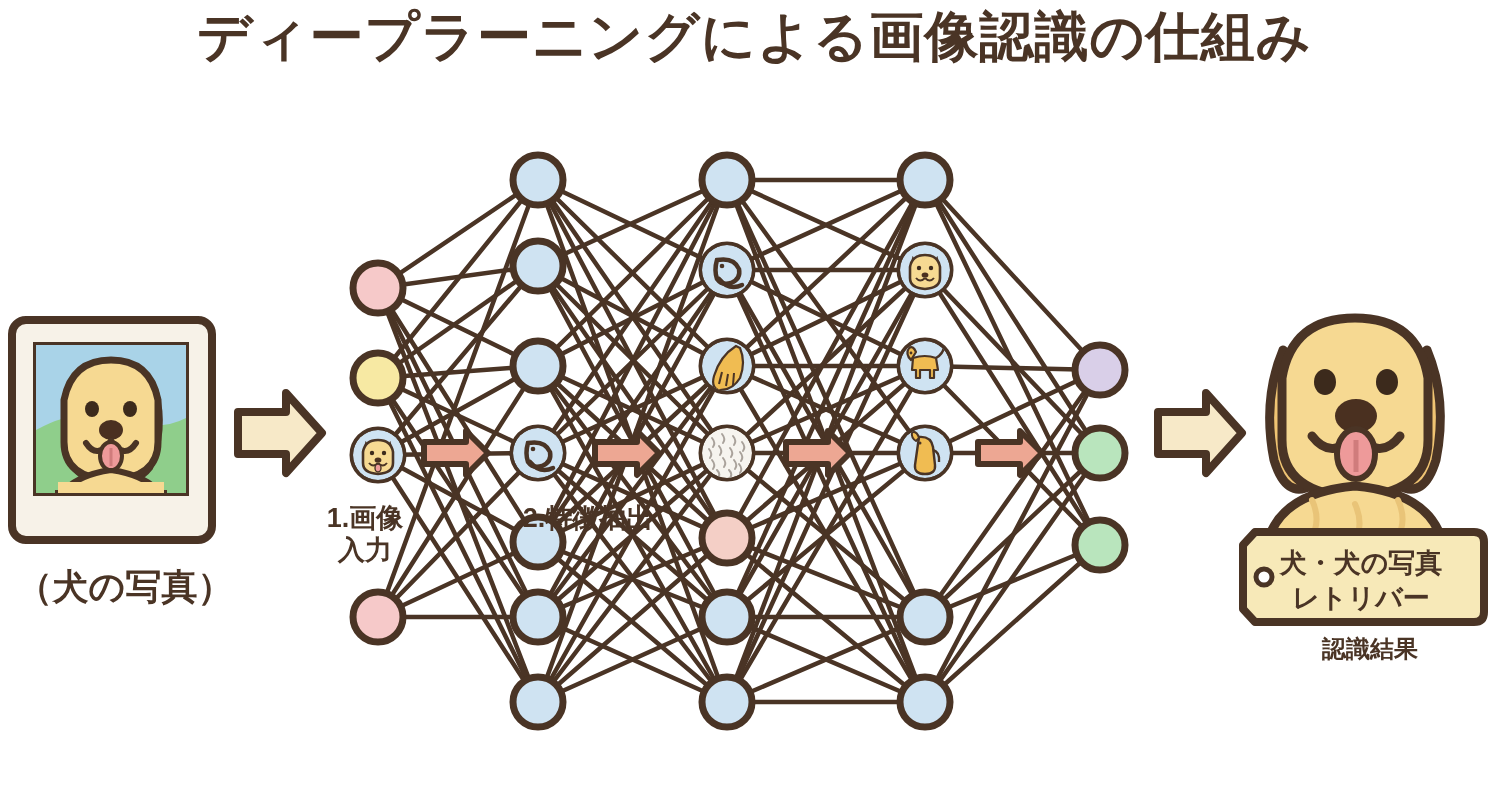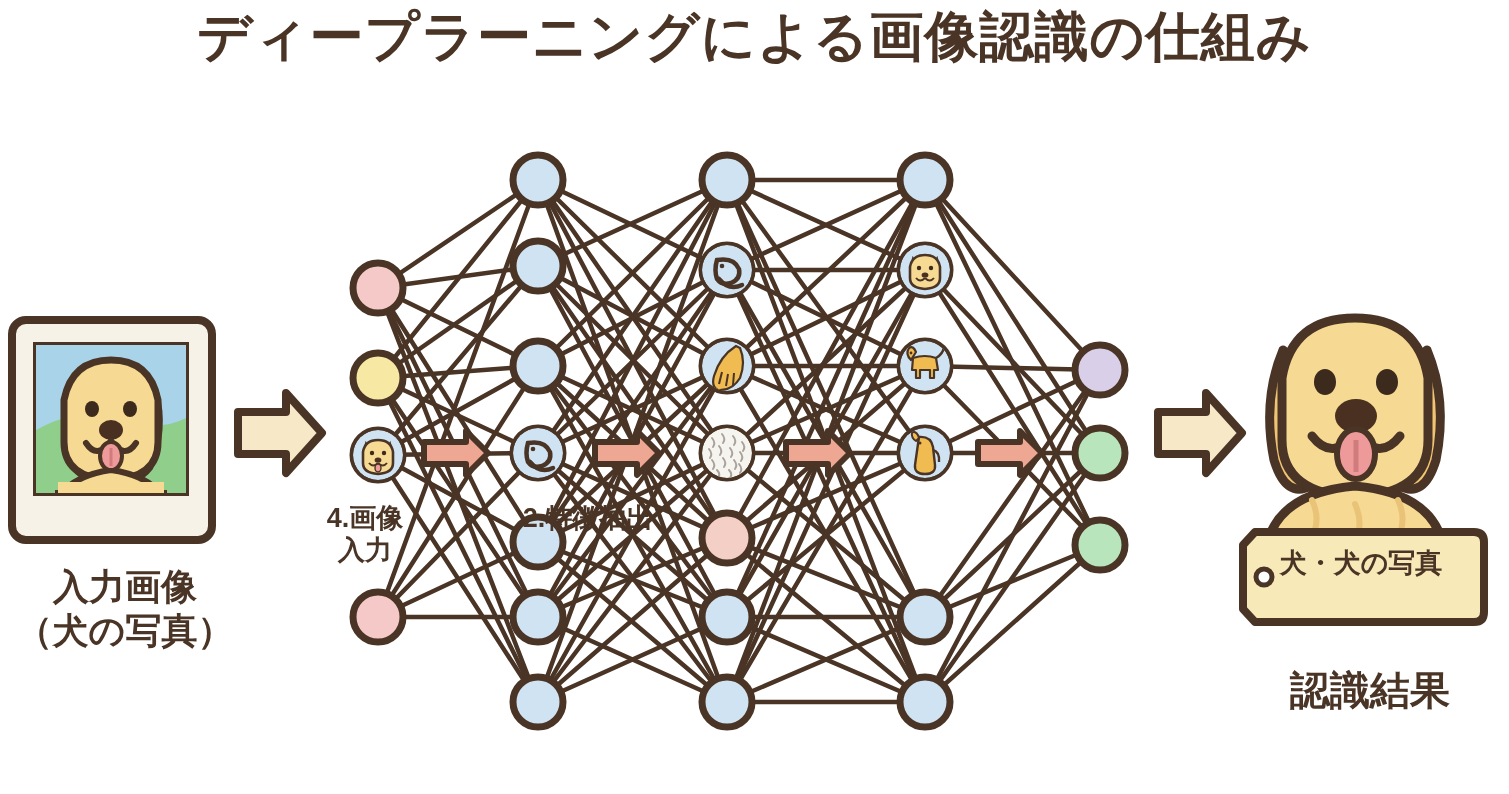--- a/index.html
+++ b/index.html
@@ -26,21 +26,21 @@
   .cap{
     position:absolute;
     color:#4a3425;
     font-weight:bold;
     text-align:center;
     white-space:nowrap;
     line-height:1.22;
   }
   .cap-input{left:0px;top:565px;width:250px;font-size:36px;}
   .cap-nn{left:380px;top:745px;width:620px;font-size:33px;}
-  .cap-result{left:1245px;top:634px;width:250px;font-size:40px;margin-top:32px;}
+  .cap-result{left:1245px;top:634px;width:250px;font-size:24px;}
   .step{
     position:absolute;
     color:#4a3425;
     font-weight:bold;
     font-size:27px;
     line-height:1.18;
     white-space:nowrap;
     text-align:center;
   }
   .step1{left:310px;top:503px;width:110px;}
@@ -396,32 +396,32 @@
         <circle cx="925" cy="453" r="25" fill="#cfe3f2"></circle>
         <path d="M919 437 Q931 436 933 447 L935 465 Q936 474 925 474 Q914 474 915 465 Z" fill="#f0bc52" stroke="#4a3425" stroke-width="2.4" stroke-linejoin="round"></path>
         <path d="M916 441 Q911 438 912 432 Q917 431 919 438 Z" fill="#f0bc52" stroke="#4a3425" stroke-width="2"></path>
         <path d="M933 450 Q940 452 939 462" fill="none" stroke="#4a3425" stroke-width="2.4"></path>
         <circle cx="920" cy="443" r="1.5" fill="#4a3425"></circle>
       </g>
     </g>
     </svg>
 
   <div class="cap cap-input">
-    <div>入力画像</div>
     <div>（犬の写真）</div>
   </div>
 
   <div class="step step1">
-    <div>4.画像</div>
+    <div>1.画像</div>
     <div>入力</div>
   </div>
   <div class="step step2">
     <div>2.特徴抽出</div>
   </div>
 
 
   <div class="tagtext">
     <div>犬・犬の写真</div>
+    <div>レトリバー</div>
   </div>
 
   <div class="cap cap-result">認識結果</div>
 
 </div>
 
 </body></html>

